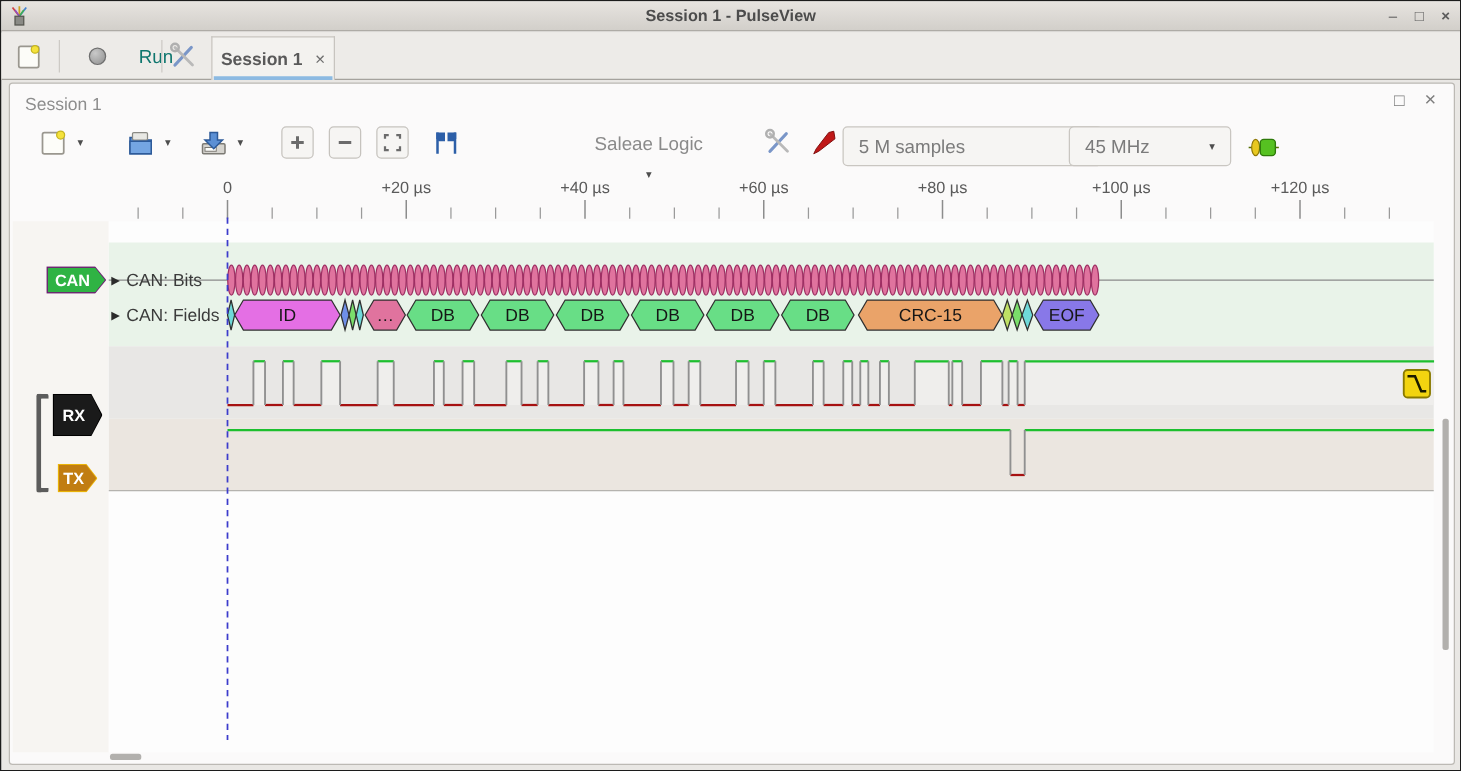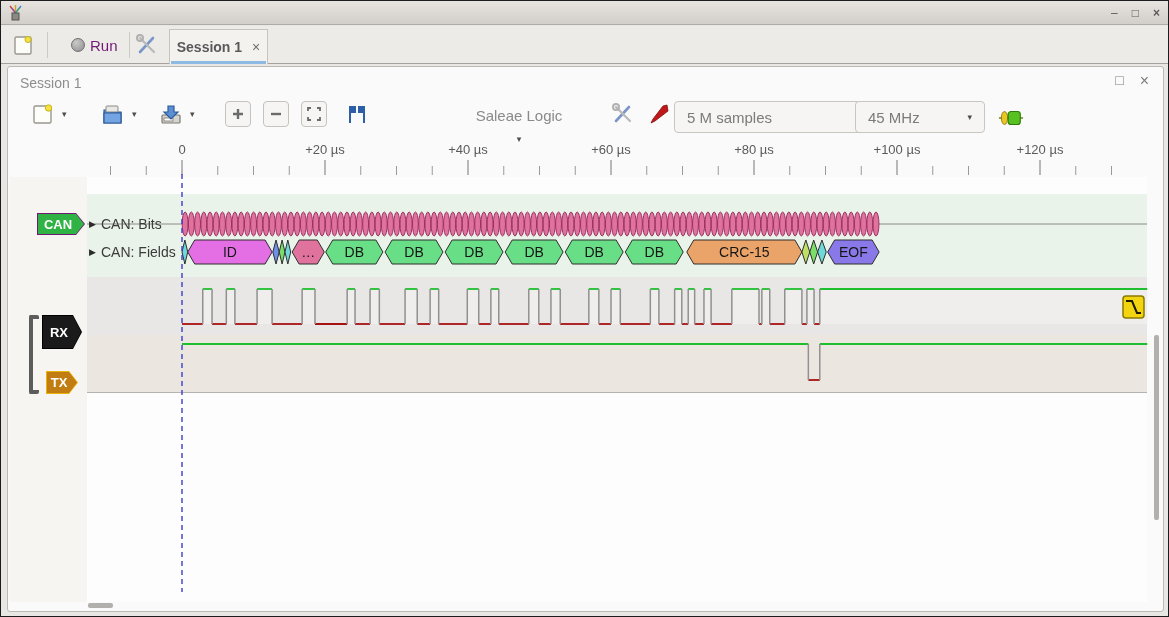--- a/index.html
+++ b/index.html
@@ -13,22 +13,22 @@
   .titlebar .title { position:absolute; left:0; right:0; top:4px; text-align:center;
     font-size:13px; font-weight:bold; color:#4c4c4c; }
   .win-controls { position:absolute; right:8px; top:0; height:24px; display:flex; gap:14px; align-items:center; }
   .win-controls span { font-size:12px; color:#5c5c5c; cursor:default; line-height:1; }
 
   
   .main-toolbar { position:absolute; left:0; top:25px; width:100%; height:38px;
     background:#edebe8; border-bottom:1px solid #a5a29d; }
   .tb-sep { position:absolute; top:6px; width:1px; height:26px; background:#cdcac5; }
   .btn-newsession { position:absolute; left:10px; top:7px; width:24px; height:24px; }
-  .run-button { position:absolute; left:62px; top:6px; height:26px; display:flex; align-items:center; gap:5px;
-    padding:0 8px; color:#701a75; font-size:15px; cursor:default; }
+  .run-button { position:absolute; left:62px; top:6px; height:26px; display:flex; align-items:center; gap:26px;
+    padding:0 8px; color:#0f766e; font-size:15px; cursor:default; }
   .run-circle { width:14px; height:14px; border-radius:50%;
     background:radial-gradient(circle at 35% 30%, #c9c9c9, #8f8f8f); border:1px solid #6f6f6f; }
   .btn-mainsettings { position:absolute; left:133px; top:7px; width:26px; height:24px; }
   .session-tab { position:absolute; left:168px; top:3px; width:99px; height:35px;
     background:#f3f2ef; border:1px solid #c7c4bf; border-bottom:none;
     display:flex; align-items:center; justify-content:center; gap:10px;
     font-size:14px; font-weight:bold; color:#595959; }
   .session-tab .tab-close { font-weight:normal; color:#6e6e6e; font-size:14px; }
   .session-tab .tab-underline { position:absolute; left:1px; right:1px; bottom:0; height:3px; background:#8cbae2; }
 
@@ -71,20 +71,21 @@
 
   <div class="titlebar">
     <svg class="app-icon" viewBox="0 0 17 17">
       <line x1="8.5" y1="9" x2="3" y2="2" stroke="#d04040" stroke-width="1.4"></line>
       <line x1="8.5" y1="9" x2="8.5" y2="1" stroke="#d0a020" stroke-width="1.4"></line>
       <line x1="8.5" y1="9" x2="14" y2="2" stroke="#4080d0" stroke-width="1.4"></line>
       <line x1="8.5" y1="9" x2="12" y2="4" stroke="#40b050" stroke-width="1.2"></line>
       <line x1="8.5" y1="9" x2="5" y2="4" stroke="#9050c0" stroke-width="1.2"></line>
       <rect x="5" y="9" width="7" height="7" fill="#8a8a85" stroke="#55554f"></rect>
     </svg>
+    <div class="title">Session 1 - PulseView</div>
     <div class="win-controls">
       <span>–</span>
       <span>□</span>
       <span style="font-weight:bold">×</span>
     </div>
   </div>
 
   <div class="main-toolbar">
     <svg class="btn-newsession" viewBox="0 0 24 24">
       <rect x="4" y="4" width="16" height="17" rx="1.5" fill="#fcfcf8" stroke="#9a978f" stroke-width="1.4"></rect>

